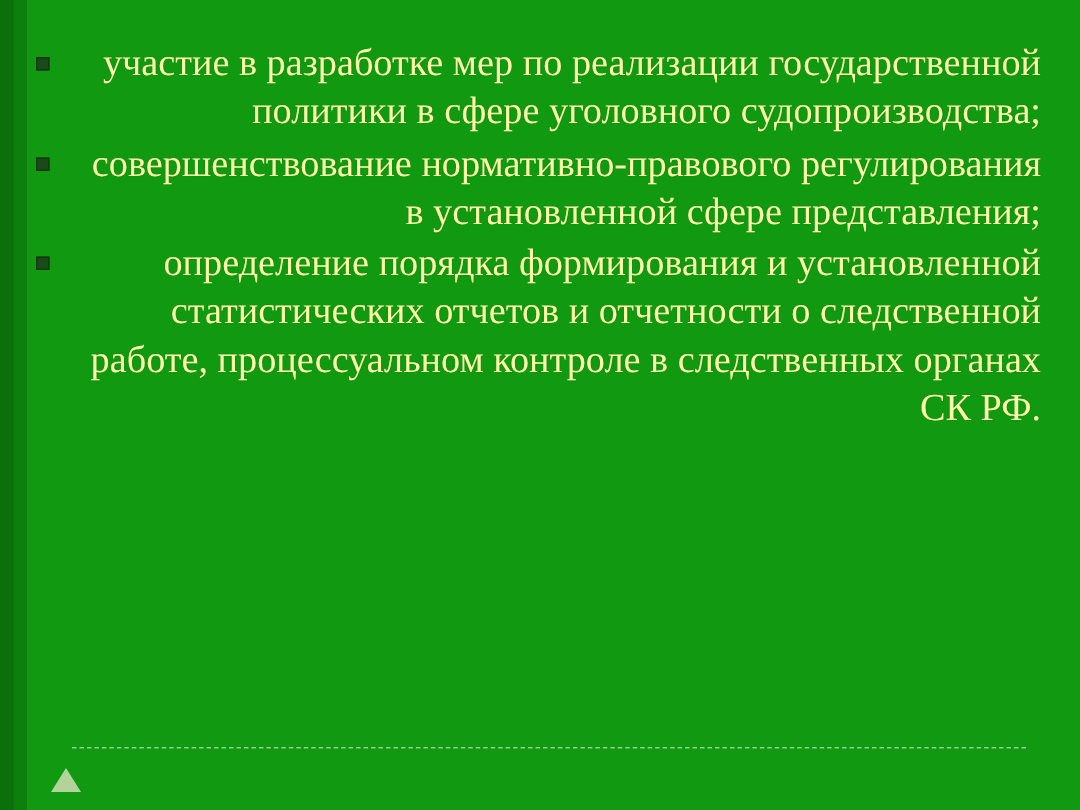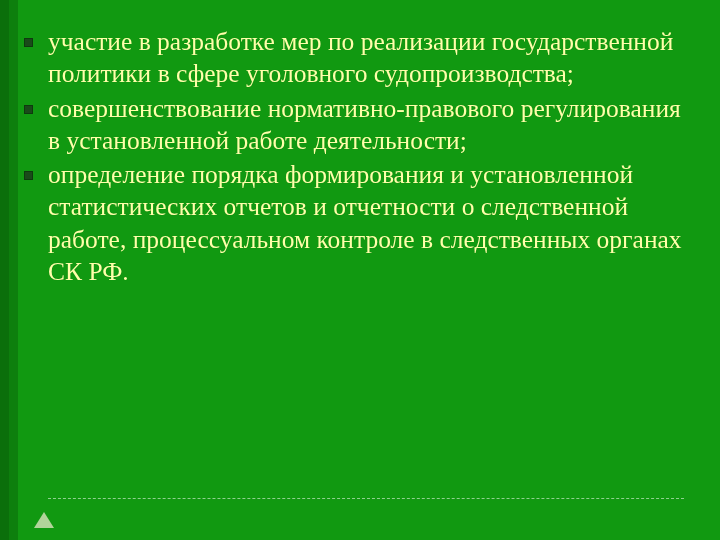--- a/index.html
+++ b/index.html
@@ -11,20 +11,21 @@
     height: 540px;
     overflow: hidden;
     font-family: "Liberation Serif", serif;
   }
   .slide {
     position: relative;
     width: 720px;
     height: 540px;
     background: #119911;
     box-sizing: border-box;
+    text-align: right;
   }
   .left-strip {
     position: absolute;
     left: 0;
     top: 0;
     width: 18px;
     height: 540px;
     background: #0d7f0d;
   }
   .left-strip-inner {
@@ -97,21 +98,21 @@
   </div>
 
   <div class="content">
     <ul class="bullets">
       <li>
         <span class="marker"></span>
         <span class="bullet-text">участие в разработке мер по реализации государственной политики в сфере уголовного судопроизводства;</span>
       </li>
       <li>
         <span class="marker"></span>
-        <span class="bullet-text">совершенствование нормативно-правового регулирования в установленной работе деятельности;</span>
+        <span class="bullet-text">совершенствование нормативно-правового регулирования в установленной сфере представления;</span>
       </li>
       <li>
         <span class="marker"></span>
         <span class="bullet-text">определение порядка формирования и установленной статистических отчетов и отчетности  о следственной работе, процессуальном контроле в следственных органах СК РФ.</span>
       </li>
     </ul>
   </div>
 
   <div class="divider"></div>
   <div class="footer-shape"></div>

